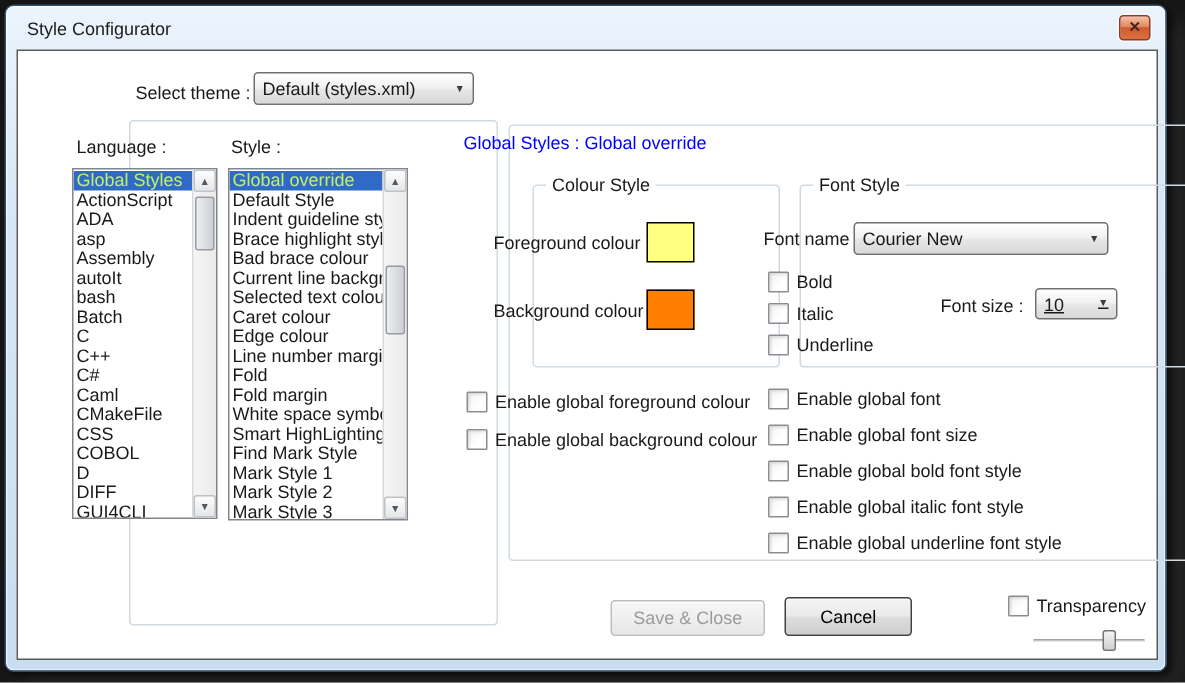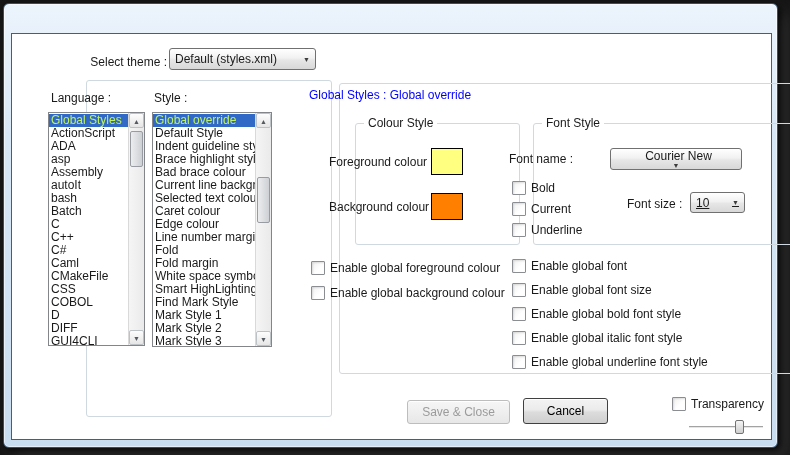--- a/index.html
+++ b/index.html
@@ -113,20 +113,26 @@
     position:absolute;width:9px;height:14px;border:1px solid #737373;border-radius:2px;
     background:linear-gradient(#f5f5f5,#cfcfcf);
   }
 
   .blue-header{color:#0000FF;}
 </style>
 </head>
 <body>
 
 <div class="dialog">
+  <div class="titlebar">
+    <span class="title-text">Style Configurator</span>
+    <div class="close-btn">
+      <span>✕</span>
+    </div>
+  </div>
 
   <div class="client">
 
     <div class="lbl" style="left:20px;top:21px;width:135px;text-align:right;">Select theme :</div>
     <div class="combo" style="left:157px;top:14px;width:147px;height:22px;">
       <span class="ctext">Default (styles.xml)</span>
       <span class="carrow">▼</span>
     </div>
 
     <div class="gbox" style="left:30px;top:46px;width:246px;height:337px;"></div>
@@ -199,32 +205,32 @@
     </div>
     <div class="lbl" style="left:317px;top:121px;">Foreground colour</div>
     <div class="swatch" style="left: 419px; top: 114px; background: rgb(255, 255, 128);"></div>
     <div class="lbl" style="left:317px;top:166px;">Background colour</div>
     <div class="swatch" style="left: 419px; top: 159px; background: rgb(255, 128, 0);"></div>
 
     <div class="gbox" style="left:477px;top:89px;width:269px;height:122px;">
       <span class="legend">Font Style</span>
     </div>
     <div class="lbl" style="left:497px;top:118px;">Font name :</div>
-    <div class="combo" style="left:598px;top:114px;width:132px;height:22px;flex-direction:column;">
+    <div class="combo" style="left:557px;top:114px;width:170px;height:22px;">
       <span class="ctext">Courier New</span>
       <span class="carrow">▼</span>
     </div>
     <div class="abs cblist-tight" style="left:500px;top:147px;">
         <div class="cbrow">
           <span class="cb"></span>
           <span class="cblabel">Bold</span>
         </div>
         <div class="cbrow">
           <span class="cb"></span>
-          <span class="cblabel">Current</span>
+          <span class="cblabel">Italic</span>
         </div>
         <div class="cbrow">
           <span class="cb"></span>
           <span class="cblabel">Underline</span>
         </div>
       </div>
     <div class="lbl" style="left:615px;top:163px;">Font size :</div>
     <div class="combo" style="left:678px;top:158px;width:55px;height:21px;text-decoration:underline;">
       <span class="ctext">10</span>
       <span class="carrow">▼</span>

